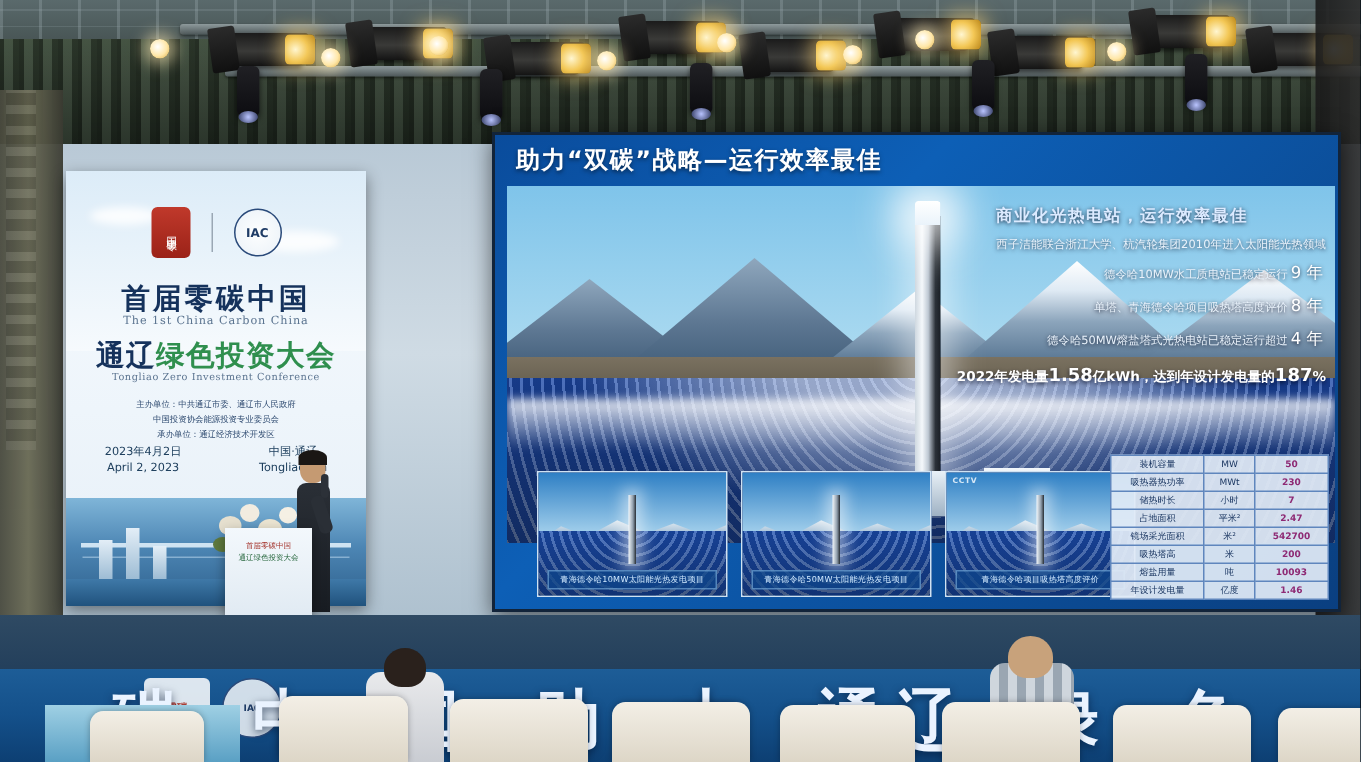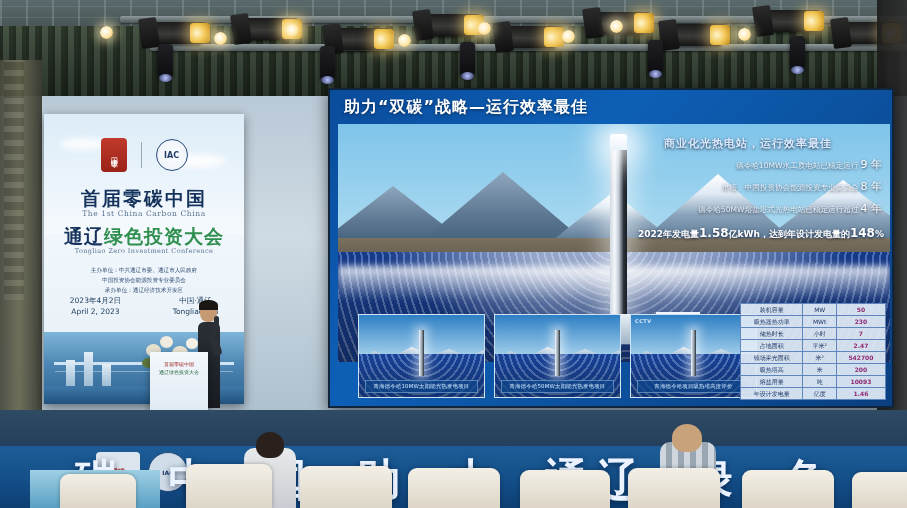--- a/index.html
+++ b/index.html
@@ -379,32 +379,35 @@
         <div class="field-glow"></div>
         <div class="tower"></div>
         <div class="tower-top"></div>
         <div class="plant"></div>
         <div class="plant2"></div>
       </div>
 
       <div class="slide-right">
         <div class="sr-h2">商业化光热电站，运行效率最佳</div>
 
+        <div class="sr-line l1">
+          <span>西子洁能联合浙江大学、杭汽轮集团2010年进入太阳能光热领域</span>
+        </div>
         <div class="sr-line">
           <span>德令哈10MW水工质电站已稳定运行</span><span class="big">9 年</span>
         </div>
         <div class="sr-line">
-          <span>单塔、中国投资协会能源投资专业委员会</span><span class="big">8 年</span>
+          <span>单塔、青海德令哈项目吸热塔高度评价</span><span class="big">8 年</span>
         </div>
         <div class="sr-line">
           <span>德令哈50MW熔盐塔式光热电站已稳定运行超过</span><span class="big">4 年</span>
         </div>
 
         <div class="sr-last">
-          <span>2022年发电量</span><span class="big">1.58</span><span>亿kWh，达到年设计发电量的</span><span class="big">148</span><span>%</span>
+          <span>2022年发电量</span><span class="big">1.58</span><span>亿kWh，达到年设计发电量的</span><span class="big">187</span><span>%</span>
         </div>
       </div>
 
       <div class="thumbs">
         <div class="thumb">
           <div class="t-sky"></div>
           <div class="t-mtn"></div>
           <div class="t-field"></div>
           <div class="t-tower"></div>
           <div class="t-cap">青海德令哈10MW太阳能光热发电项目</div>

